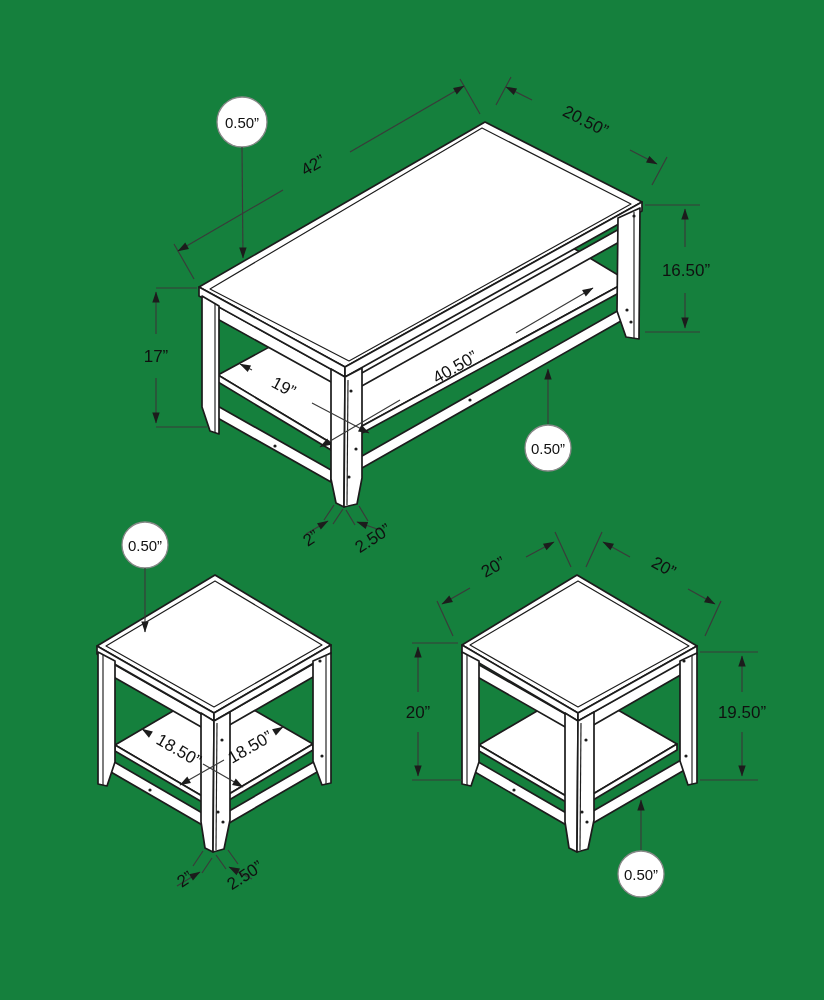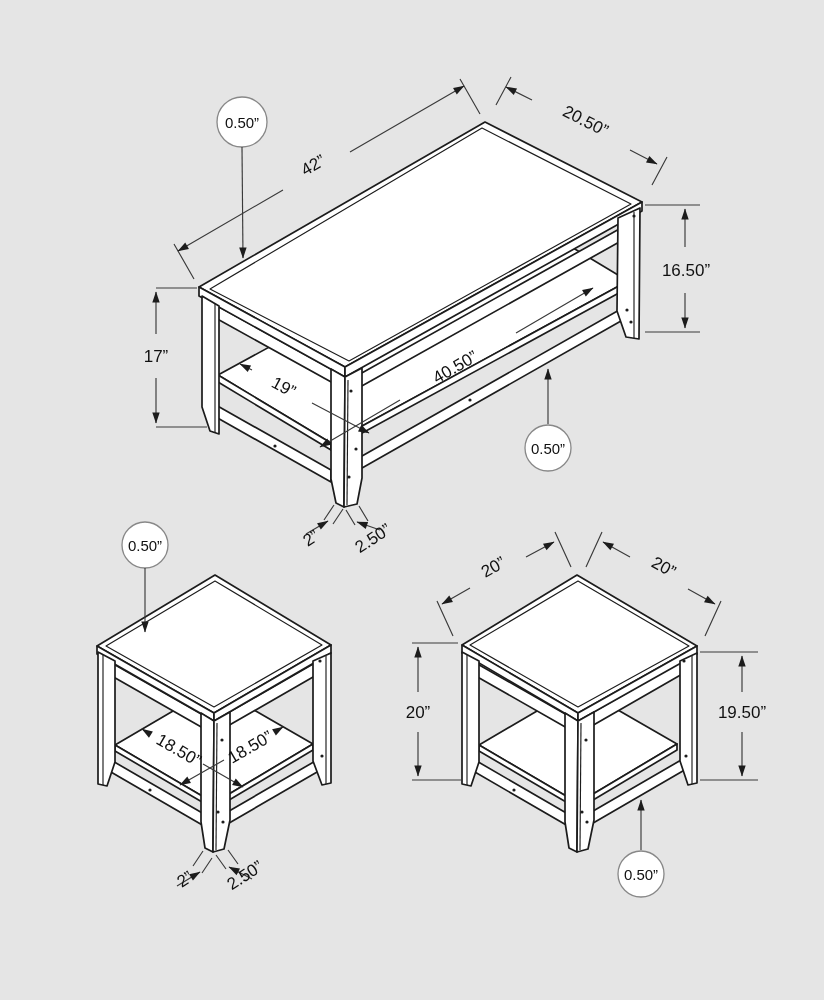--- a/index.html
+++ b/index.html
@@ -1,17 +1,17 @@
 <!DOCTYPE html>
 <html><head>
 <meta charset="utf-8">
 <style>
   html, body { margin: 0; padding: 0; background: #ffffff; }
   body { font-family: "Liberation Sans", sans-serif; }
-  .stage { width: 824px; height: 1000px; background: #e5e5e5; position: relative; overflow: hidden; }
+  .stage { width: 824px; height: 1000px; background: #15803d; position: relative; overflow: hidden; }
   svg { display: block; }
   .tbl  { fill: #ffffff; stroke: #1c1c1c; stroke-width: 1.7; stroke-linejoin: round; stroke-linecap: round; }
   .tblthin { fill: none; stroke: #1c1c1c; stroke-width: 1.15; stroke-linejoin: round; }
   .dim  { fill: none; stroke: #3a3a3a; stroke-width: 1.15; }
   .tick { fill: none; stroke: #3a3a3a; stroke-width: 1.15; }
   .circ { fill: #ffffff; stroke: #888888; stroke-width: 1.3; }
   .dot  { fill: #1c1c1c; stroke: none; }
   .dim-text  { font: 17px "Liberation Sans", sans-serif; fill: #101010; }
   .circ-text { font: 15px "Liberation Sans", sans-serif; fill: #101010; }
   text { text-anchor: middle; }

